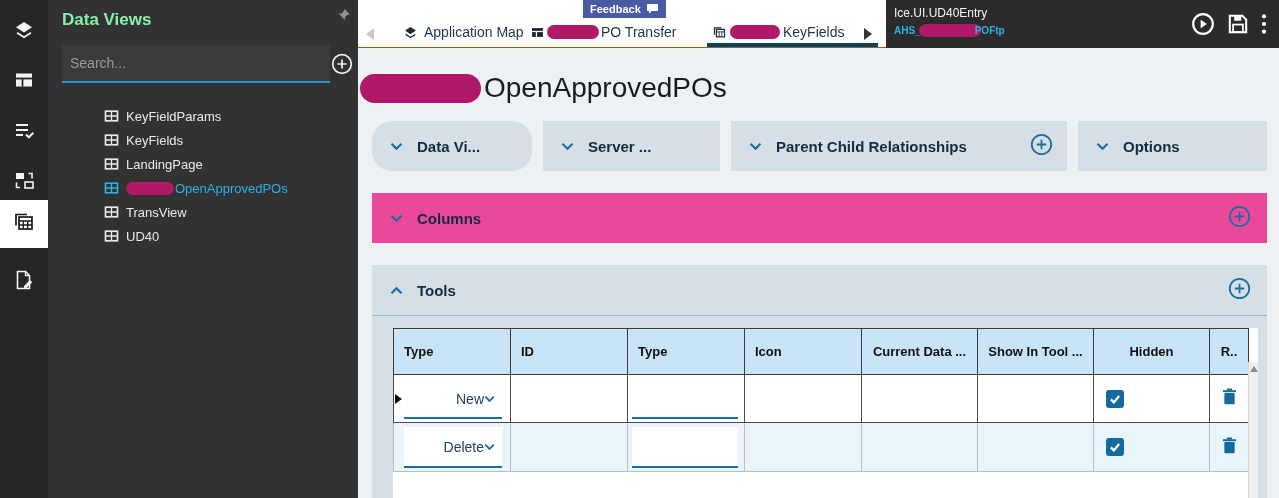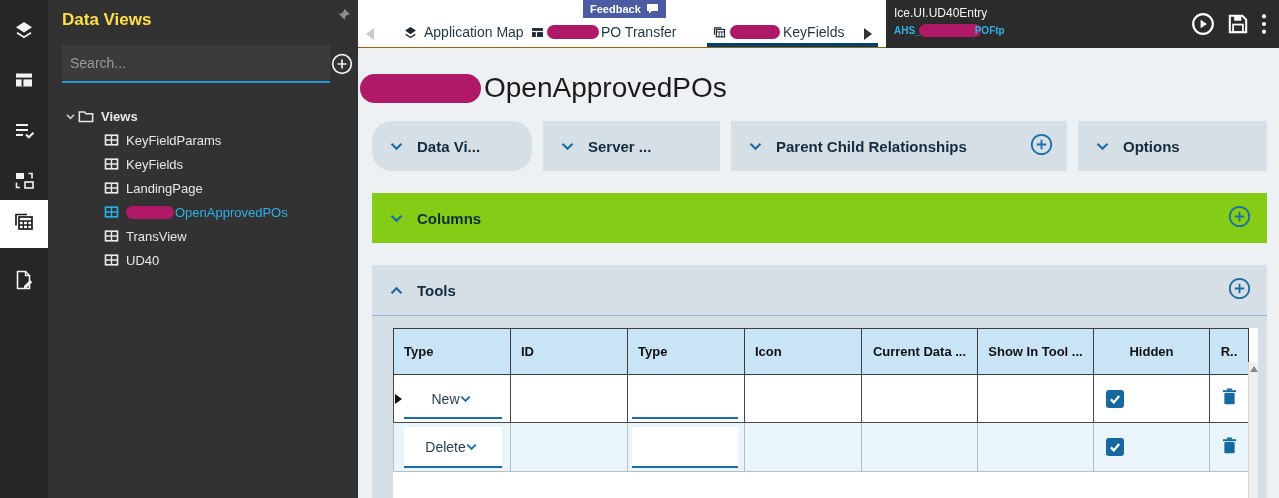--- a/index.html
+++ b/index.html
@@ -6,21 +6,21 @@
   body { font-family:"Liberation Sans", sans-serif; background:#eef1f3; }
   .app { position:relative; width:1279px; height:498px; overflow:hidden; background:#eef1f3; }
 
   
   .rail { position:absolute; left:0; top:0; width:48px; height:498px; background:#262626; }
   .rail-item { position:absolute; left:0; width:48px; height:48px; display:flex; align-items:center; justify-content:center; color:#f2f2f2; cursor:pointer; }
   .rail-item.selected { background:#ffffff; color:#1a1a1a; }
 
   
   .sidepanel { position:absolute; left:48px; top:0; width:310px; height:498px; background:#323232; }
-  .sp-title { position:absolute; left:14px; top:10px; font-size:17px; font-weight:bold; color:#fde047; }
+  .sp-title { position:absolute; left:14px; top:10px; font-size:17px; font-weight:bold; color:#86efac; }
   .sp-pin { position:absolute; left:286px; top:7px; color:#8f8f8f; }
   .sp-search { position:absolute; left:14px; top:45px; width:268px; height:38px; background:#3b3b3b; border:none; border-bottom:2px solid #2096d3; color:#c9c9c9; font-size:14px; padding:0 8px; font-family:"Liberation Sans", sans-serif; outline:none; }
   .sp-search::placeholder { color:#9a9a9a; }
   .sp-add { position:absolute; left:283px; top:53px; color:#f0f0f0; }
   .tree { position:absolute; left:14px; top:104px; right:4px; }
   .tree-row { display:flex; align-items:center; height:24px; color:#e8e8e8; font-size:13px; cursor:pointer; white-space:nowrap; }
   .tree-row .twisty { width:16px; display:flex; justify-content:center; color:#cfcfcf; }
   .tree-row .t-icon { display:flex; align-items:center; margin-right:7px; color:#e8e8e8; }
   .tree-child { padding-left:42px; }
   .tree-row.selected, .tree-row.selected .t-icon { color:#29b2e8; }
@@ -52,38 +52,38 @@
   .heading-blob { width:121px; height:29px; border-radius:15px; margin-right:3px; }
   .heading-text { font-size:28px; color:#1b1b1b; }
 
   .sections-row { position:absolute; left:14px; top:73px; right:12px; height:50px; display:flex; gap:11px; }
   .section-btn { background:#d5dfe5; height:50px; display:flex; align-items:center; padding:0 14px 0 18px; gap:14px; cursor:pointer; }
   .section-btn .chev { color:#1a6da6; display:flex; }
   .section-label { font-size:15px; font-weight:bold; color:#132c3f; white-space:nowrap; }
   .plus-btn { color:#1a6da6; display:flex; align-items:center; cursor:pointer; }
   .ml-auto { margin-left:auto; }
 
-  .bar { position:absolute; left:14px; right:12px; height:50px; background:#84cc16; display:flex; align-items:center; padding:0 16px 0 18px; gap:14px; }
+  .bar { position:absolute; left:14px; right:12px; height:50px; background:#ec4899; display:flex; align-items:center; padding:0 16px 0 18px; gap:14px; }
   .columns-bar { top:145px; cursor:pointer; }
   .tools-panel { position:absolute; left:14px; right:12px; top:217px; bottom:0; background:#d5dfe5; }
   .tools-head { height:51px; display:flex; align-items:center; padding:0 16px 0 18px; gap:14px; border-bottom:1px solid #8fb9cf; cursor:pointer; }
 
   .grid-container { position:absolute; left:21px; top:63px; right:9px; bottom:0; background:#ffffff; }
   .vscroll { position:absolute; right:0; top:34px; bottom:0; width:10px; background:#efefef; border-left:1px solid #d8d8d8; }
   .vscroll-up { width:0; height:0; margin:4px auto 0; border-left:4px solid transparent; border-right:4px solid transparent; border-bottom:6px solid #8a8a8a; }
 
   table.grid { border-collapse:collapse; table-layout:fixed; width:855px; }
   .grid th { height:46px; background:#c8e4f6; border:1px solid #3c3c3c; font-size:13px; font-weight:bold; color:#111; text-align:left; padding:0 4px 0 10px; white-space:nowrap; overflow:hidden; }
   .grid th.center { text-align:center; padding:0 2px; }
   .grid td { padding:0; vertical-align:middle; }
   tr.row-1 td { height:48px; background:#ffffff; border:1px solid #4a4a4a; }
   tr.row-2 td { height:49px; background:#e9f4fb; border:1px solid #b3bec5; }
   .type-cell { position:relative; }
   .row-marker { position:absolute; left:1px; top:19px; width:0; height:0; border-top:5px solid transparent; border-bottom:5px solid transparent; border-left:7px solid #111; }
-  .dropdown { width:98px; height:38px; margin:5px 0 3px 10px; border-bottom:2px solid #1a6da6; display:flex; align-items:center; justify-content:center; padding:0 7px 0 3px; font-size:14px; color:#233f52; cursor:pointer; }
+  .dropdown { width:98px; height:38px; margin:5px 0 3px 10px; border-bottom:2px solid #1a6da6; display:flex; align-items:center; justify-content:flex-end; padding:0 7px 0 3px; font-size:14px; color:#233f52; cursor:pointer; }
   .dropdown .chev { color:#1a6da6; display:flex; }
   .dropdown.boxed { background:#ffffff; height:41px; margin-top:4px; }
   .underline-input { width:106px; height:36px; margin:7px 0 3px 4px; border-bottom:2px solid #1a6da6; cursor:text; }
   .underline-input.boxed { background:#ffffff; height:41px; margin-top:4px; }
   .checkbox { width:18px; height:18px; margin-left:12px; background:#15699f; border-radius:3px; display:flex; align-items:center; justify-content:center; cursor:pointer; }
   .trash-wrap { display:flex; justify-content:center; cursor:pointer; color:#15699f; }
 </style>
 </head>
 <body>
 
@@ -156,33 +156,20 @@
     <div class="sp-add">
       <span>
         <svg width="22" height="22" viewBox="0 0 22 22">
             <circle cx="11" cy="11" r="9.3" fill="none" stroke="currentColor" stroke-width="1.7"></circle>
             <path d="M11 6.5v9M6.5 11h9" stroke="currentColor" stroke-width="1.7"></path>
           </svg>
       </span>
     </div>
 
     <div class="tree">
-      <div class="tree-row">
-        <span class="twisty">
-          <svg width="9" height="7" viewBox="0 0 10 7">
-              <path d="M1 1.5l4 4 4-4" fill="none" stroke="currentColor" stroke-width="1.8"></path>
-            </svg>
-        </span>
-        <span class="t-icon">
-          <svg width="16" height="13" viewBox="0 0 18 14">
-              <path d="M1.5 2h6l1.5 2h7.5v8.5h-15z" fill="none" stroke="currentColor" stroke-width="1.7"></path>
-            </svg>
-        </span>
-        <span style="font-weight:bold;">Views</span>
-      </div>
 
       <div class="tree-row tree-child">
         <span class="t-icon">
             <svg width="15" height="12" viewBox="0 0 15 13">
               <rect x="1" y="1.3" width="13" height="10.4" fill="none" stroke="currentColor" stroke-width="1.8"></rect>
               <path d="M1 6.5h13M7.5 1.3v10.4" stroke="currentColor" stroke-width="1.5"></path>
             </svg>
           </span>
         <span>KeyFieldParams</span>
       </div>

